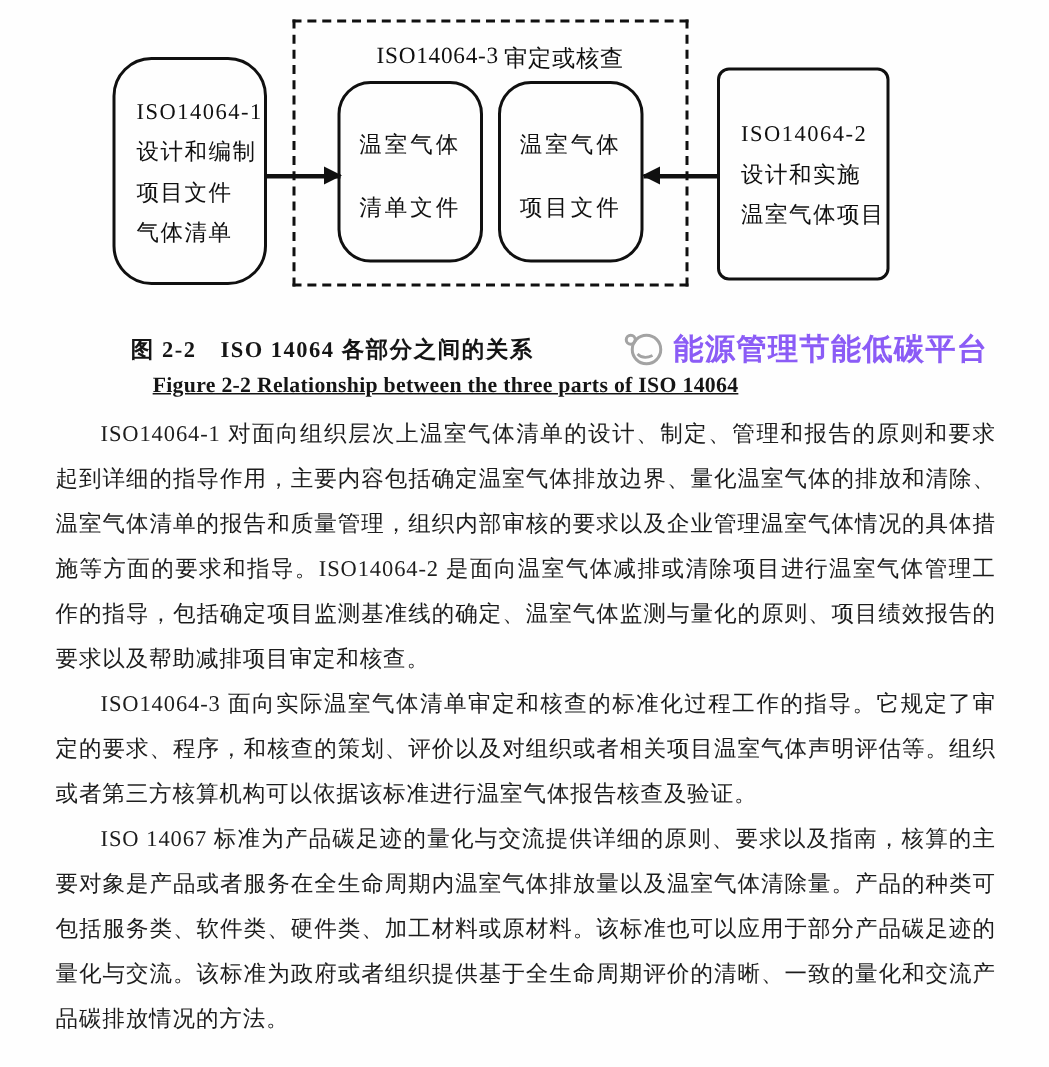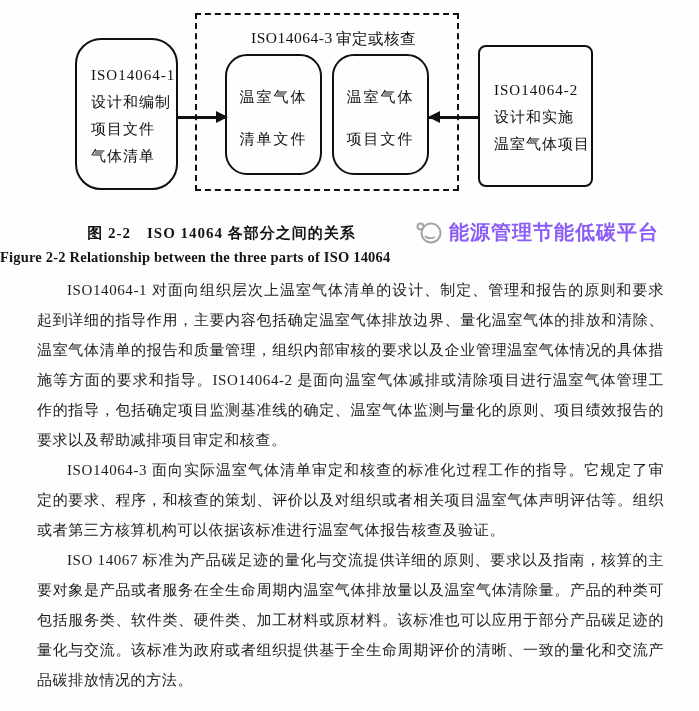--- a/index.html
+++ b/index.html
@@ -59,22 +59,22 @@
   .caption-zh{
     position:absolute;left:0;top:224px;width:683px;text-align:center;
     font-size:15px;font-weight:600;letter-spacing:1px;color:#151515;
   }
   .caption-zh .inner{margin-right:240px;}
   .watermark{
     position:absolute;right:40px;top:219px;display:flex;align-items:center;gap:6px;
     color:#8b5cf6;font-size:20px;font-weight:700;letter-spacing:1px;white-space:nowrap;
   }
   .caption-en{
-    position:absolute;left:0;top:249px;width:594px;
-    font-size:14.5px;font-weight:600;letter-spacing:.2px;color:#151515;
+    position:absolute;left:0;top:249px;width:594px;text-align:center;
+    font-size:14.5px;font-weight:600;letter-spacing:.2px;color:#151515;text-decoration:underline;
   }
   
   .body-text{
     position:absolute;left:37px;top:275px;width:627px;
     font-size:15px;line-height:30px;letter-spacing:.6px;
     text-align:justify;color:#1c1c1c;
   }
   .body-text p{margin:0;text-indent:2em;}
 </style>
 </head>

